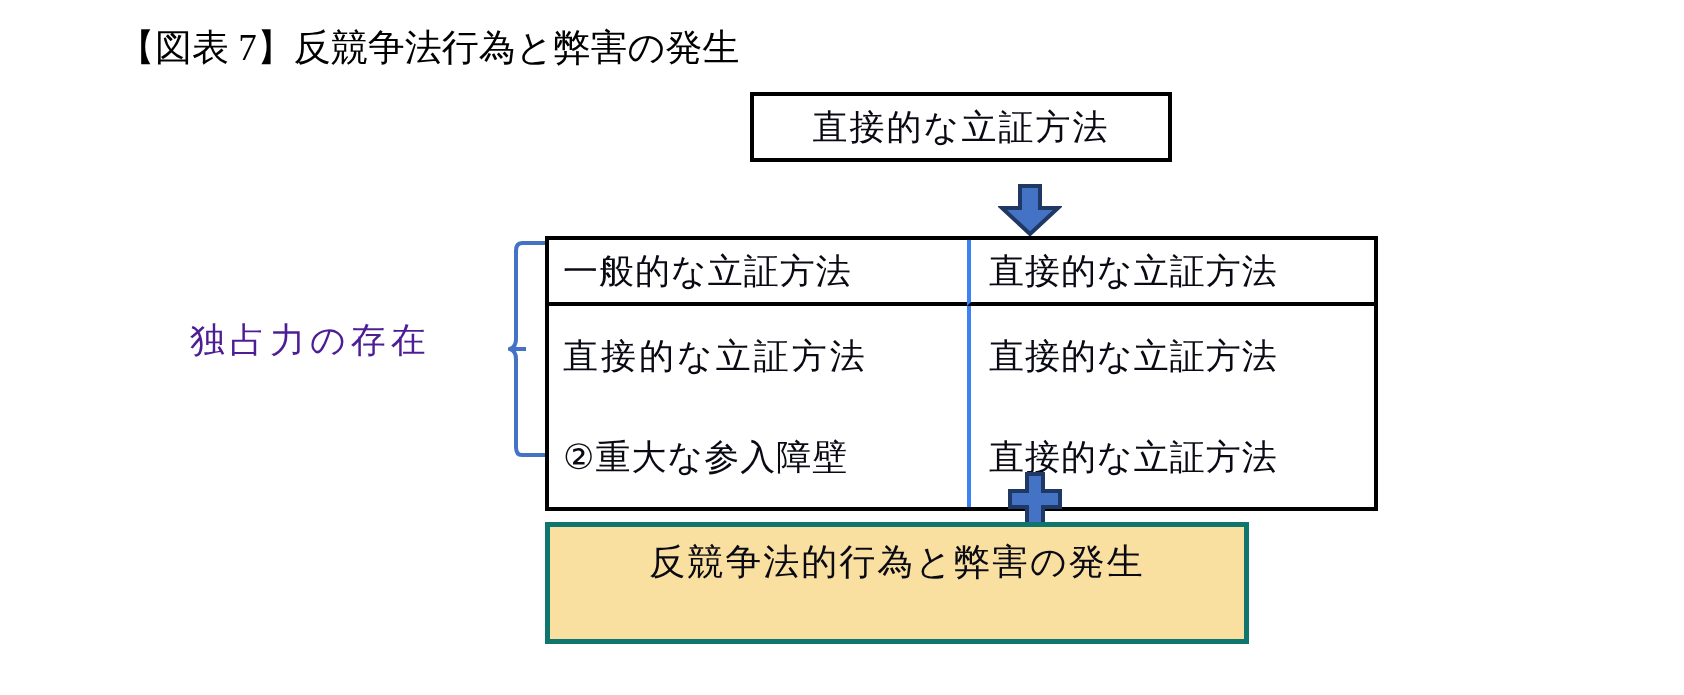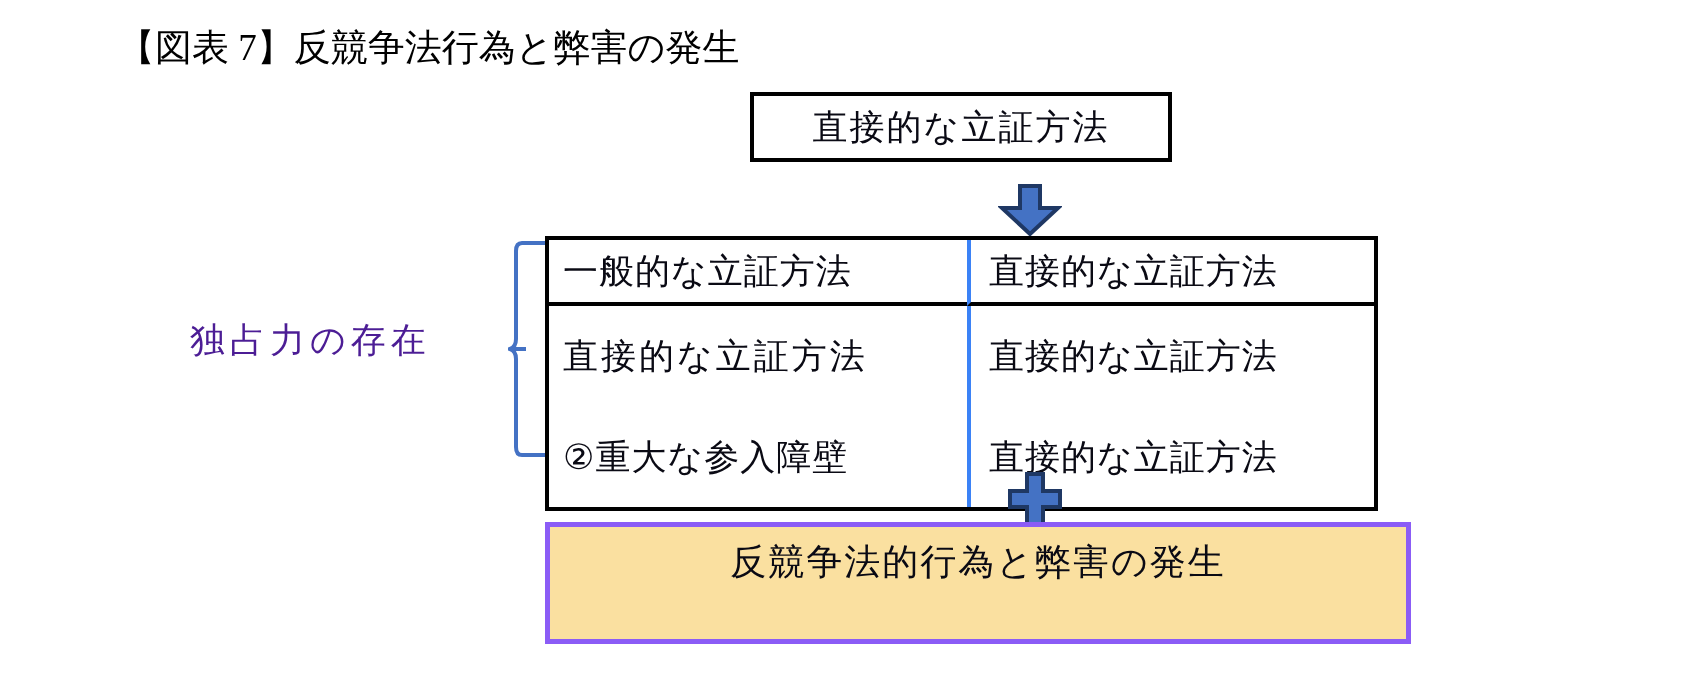--- a/index.html
+++ b/index.html
@@ -134,24 +134,24 @@
     top: 472px;
     width: 54px;
     height: 54px;
   }
 
   
   .result-box {
     position: absolute;
     left: 545px;
     top: 522px;
-    width: 866px;
+    width: 704px;
     height: 122px;
     box-sizing: border-box;
-    border: 5px solid #8b5cf6;
+    border: 5px solid #0f766e;
     background: #FAE0A0;
     overflow: hidden;
   }
   .result-label {
     position: absolute;
     left: 0;
     right: 0;
     top: 12px;
     text-align: center;
     font-family: "DejaVu Sans", sans-serif;

